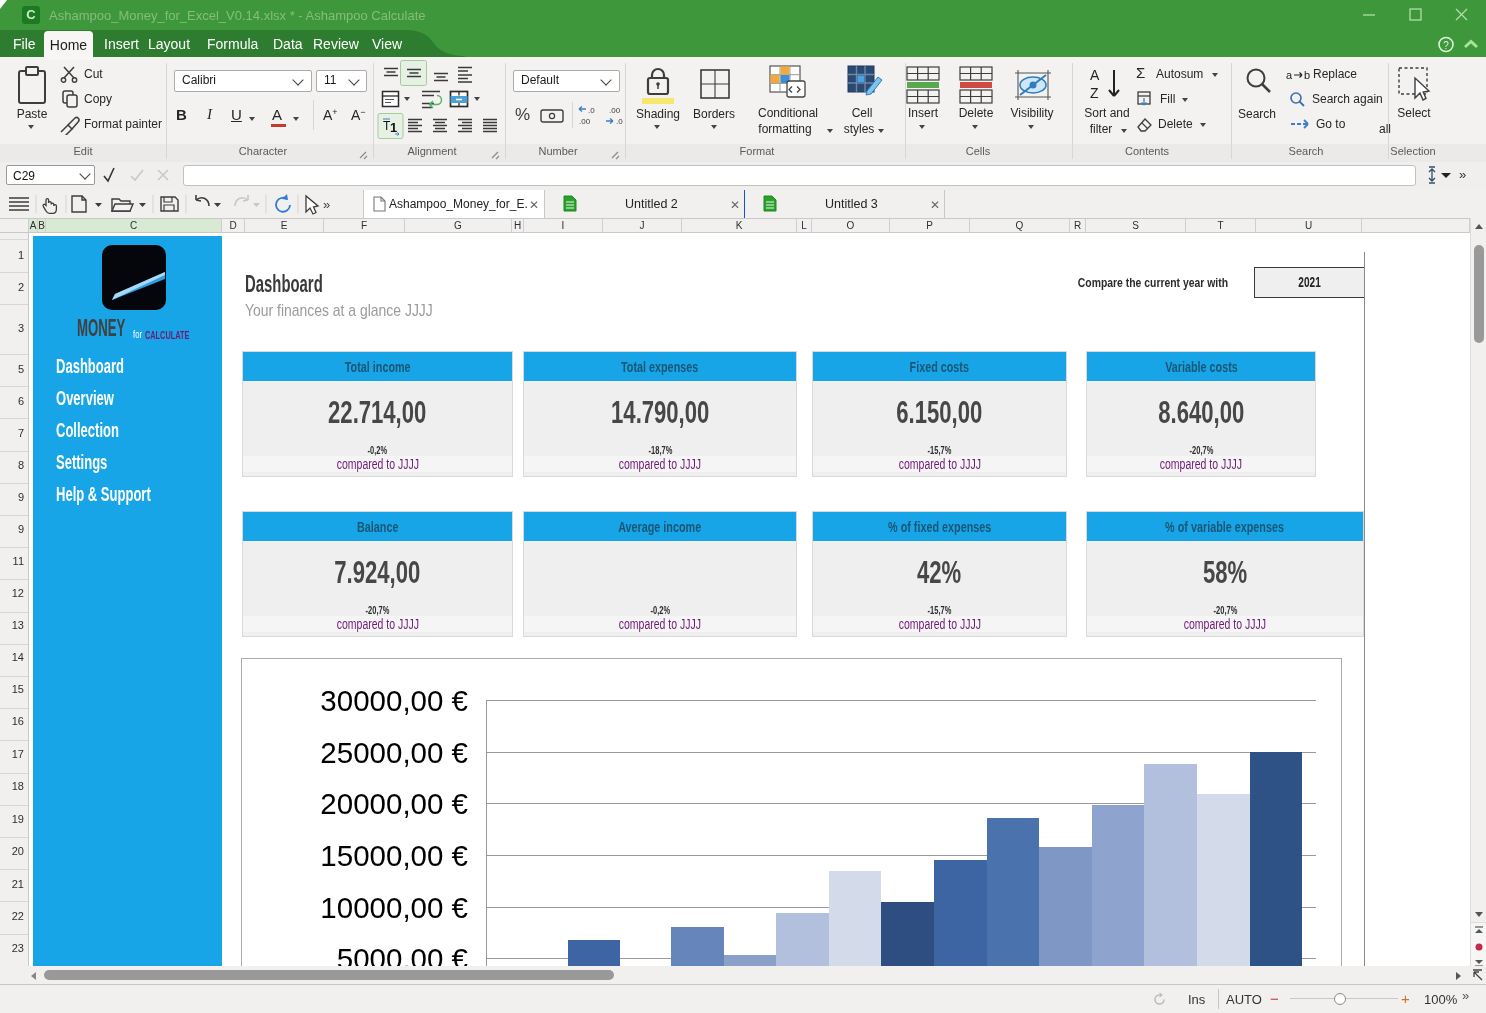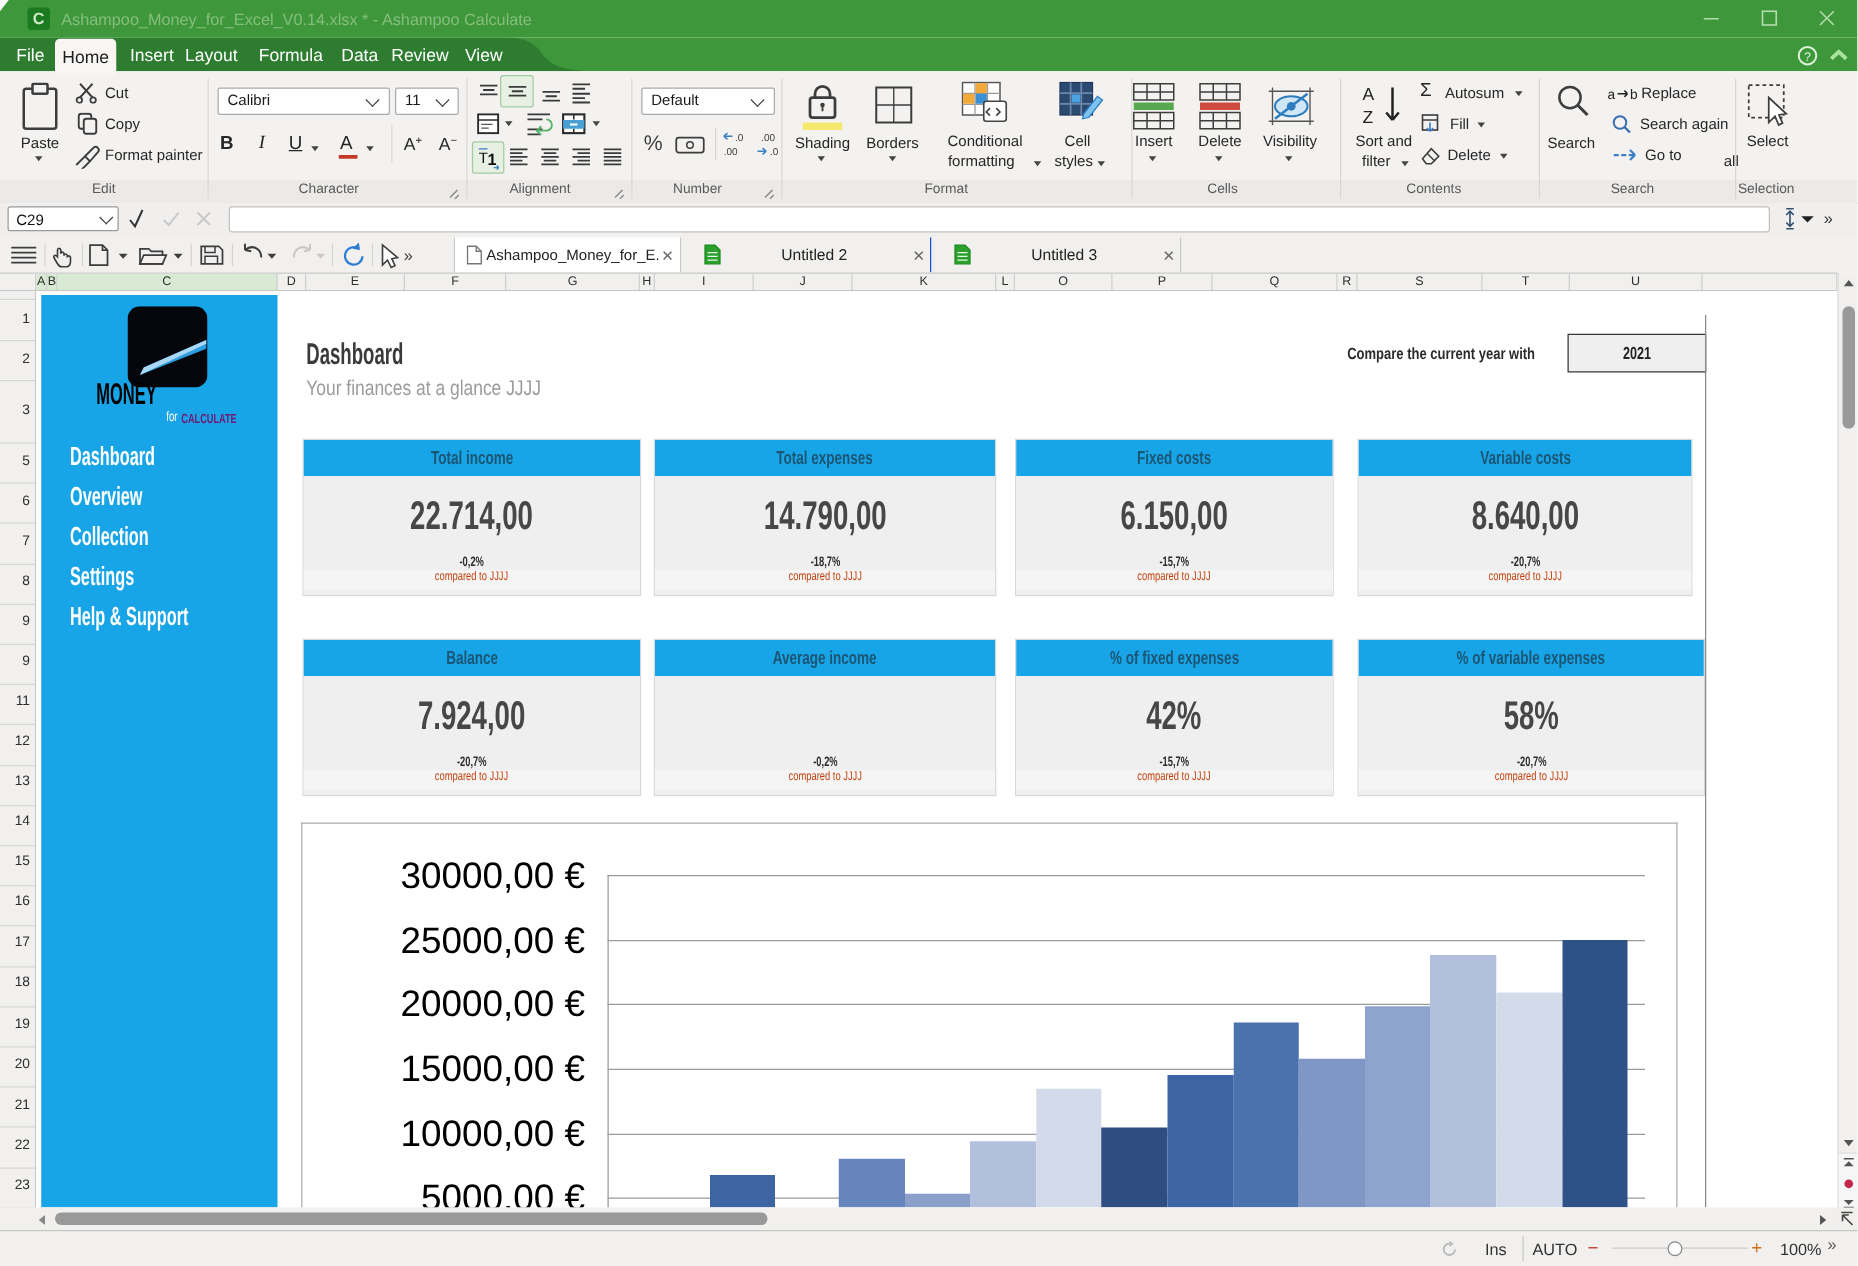--- a/index.html
+++ b/index.html
@@ -44,21 +44,21 @@
 #sidebar{left:4px;top:3px;width:189px;height:730px;background:#18a5e8;}
 .nav{position:absolute;left:23px;color:#fff;font-size:21px;font-weight:bold;}
 .cnd{display:inline-block;transform-origin:0 50%;white-space:nowrap;}
 .cndc{display:inline-block;transform-origin:50% 50%;white-space:nowrap;}
 
 .card{position:absolute;border:1px solid #d9d9d9;box-sizing:border-box;}
 .chead{position:absolute;left:0;top:0;width:100%;height:29px;background:#18a5e8;color:#1b5674;font-weight:bold;font-size:15px;text-align:center;line-height:29px;}
 .cbody{position:absolute;left:0;top:29px;width:100%;bottom:0;background:#efefef;}
 .cnum{position:absolute;width:100%;text-align:center;font-weight:bold;color:#474747;font-size:32px;}
 .cpct{position:absolute;width:100%;text-align:center;font-weight:bold;color:#2b2b2b;font-size:11px;}
-.ccomp{position:absolute;width:100%;text-align:center;color:#c2410c;font-size:10px;background:#f5f5f5;}
+.ccomp{position:absolute;width:100%;text-align:center;color:#701a75;font-size:14px;background:#f5f5f5;}
 
 #chart{left:212px;top:425px;width:1099px;height:311px;border:1px solid #ababab;border-bottom:none;background:#fff;}
 .grid{position:absolute;height:1px;background:#9a9a9a;}
 .bar{position:absolute;}
 
 #hscroll{left:0;top:966px;width:1470px;height:18px;background:#f1f0ef;}
 #hthumb{left:44px;top:4px;width:570px;height:10px;background:#999;border-radius:5px;}
 #vscroll{left:1470px;top:218px;width:16px;height:766px;background:#f1f0ef;border-left:1px solid #dcdcdc;}
 #vthumb{left:3px;top:27px;width:10px;height:98px;background:#999;border-radius:5px;}
 #status{left:0;top:984px;width:1486px;height:29px;background:#f1f0ef;border-top:1px solid #c6c6c6;font-size:13px;color:#333;}
@@ -494,21 +494,21 @@
     <div class="rline" style="top: 765px;"></div>
   </div>
 
 <div class="abs" id="sheet">
 <div class="abs" id="sidebar">
   <svg style="position:absolute;left:69px;top:9px" width="64" height="65" viewBox="0 0 64 65">
     <rect x="0" y="0" width="64" height="65" rx="10" fill="#05060c"></rect>
     <polygon points="10,55 13,49 63,27 63,34" fill="#2d9fe0"></polygon>
     <polygon points="10,55 13,49 63,27 63,30" fill="#a8d8f5"></polygon>
   </svg>
-  <div class="abs" style="left:44px;top:66px;color:#000000"><span class="cnd" style="font-weight:bold;font-size:24px;transform:scaleX(0.55)">MONEY</span></div>
+  <div class="abs" style="left:44px;top:78px;color:#404040"><span class="cnd" style="font-weight:bold;font-size:24px;transform:scaleX(0.55)">MONEY</span></div>
   <div class="abs" style="left:100px;top:88px;color:#fff"><span class="cnd" style="font-size:11px;transform:scaleX(0.7)">for</span></div>
   <div class="abs" style="left:112px;top:89px;color:#701a75"><span class="cnd" style="font-size:10.5px;font-weight:bold;transform:scaleX(0.7)">CALCULATE</span></div>
   <div class="nav" style="top:118px"><span class="cnd" style="transform:scaleX(0.62)">Dashboard</span></div>
   <div class="nav" style="top:150px"><span class="cnd" style="transform:scaleX(0.62)">Overview</span></div>
   <div class="nav" style="top:182px"><span class="cnd" style="transform:scaleX(0.62)">Collection</span></div>
   <div class="nav" style="top:214px"><span class="cnd" style="transform:scaleX(0.62)">Settings</span></div>
   <div class="nav" style="top:246px"><span class="cnd" style="transform:scaleX(0.62)">Help &amp; Support</span></div>
 </div>
 
 <div class="abs" style="left:216px;top:37px;font-size:24px;font-weight:bold;color:#3a3a3a"><span class="cnd" style="transform:scaleX(0.62)">Dashboard</span></div>
@@ -531,21 +531,21 @@
         <div class="cpct" style="top:92px"><span class="cndc" style="transform:scaleX(0.68)">-18,7%</span></div>
         <div class="ccomp" style="top:104px;height:16px"><span class="cndc" style="transform:scaleX(0.75)">compared to JJJJ</span></div>
       </div>
       <div class="card" style="left:783px;top:118px;width:255px;height:126px">
         <div class="chead"><span class="cndc" style="transform:scaleX(0.72)">Fixed costs</span></div>
         <div class="cbody"></div>
         <div class="cnum" style="top:42px"><span class="cndc" style="transform:scaleX(0.69)">6.150,00</span></div>
         <div class="cpct" style="top:92px"><span class="cndc" style="transform:scaleX(0.68)">-15,7%</span></div>
         <div class="ccomp" style="top:104px;height:16px"><span class="cndc" style="transform:scaleX(0.75)">compared to JJJJ</span></div>
       </div>
-      <div class="card" style="left:1057px;top:118px;width:268px;height:126px">
+      <div class="card" style="left:1057px;top:118px;width:230px;height:126px">
         <div class="chead"><span class="cndc" style="transform:scaleX(0.72)">Variable costs</span></div>
         <div class="cbody"></div>
         <div class="cnum" style="top:42px"><span class="cndc" style="transform:scaleX(0.69)">8.640,00</span></div>
         <div class="cpct" style="top:92px"><span class="cndc" style="transform:scaleX(0.68)">-20,7%</span></div>
         <div class="ccomp" style="top:104px;height:16px"><span class="cndc" style="transform:scaleX(0.75)">compared to JJJJ</span></div>
       </div>
       <div class="card" style="left:213px;top:278px;width:271px;height:126px">
         <div class="chead"><span class="cndc" style="transform:scaleX(0.72)">Balance</span></div>
         <div class="cbody"></div>
         <div class="cnum" style="top:42px"><span class="cndc" style="transform:scaleX(0.69)">7.924,00</span></div>

